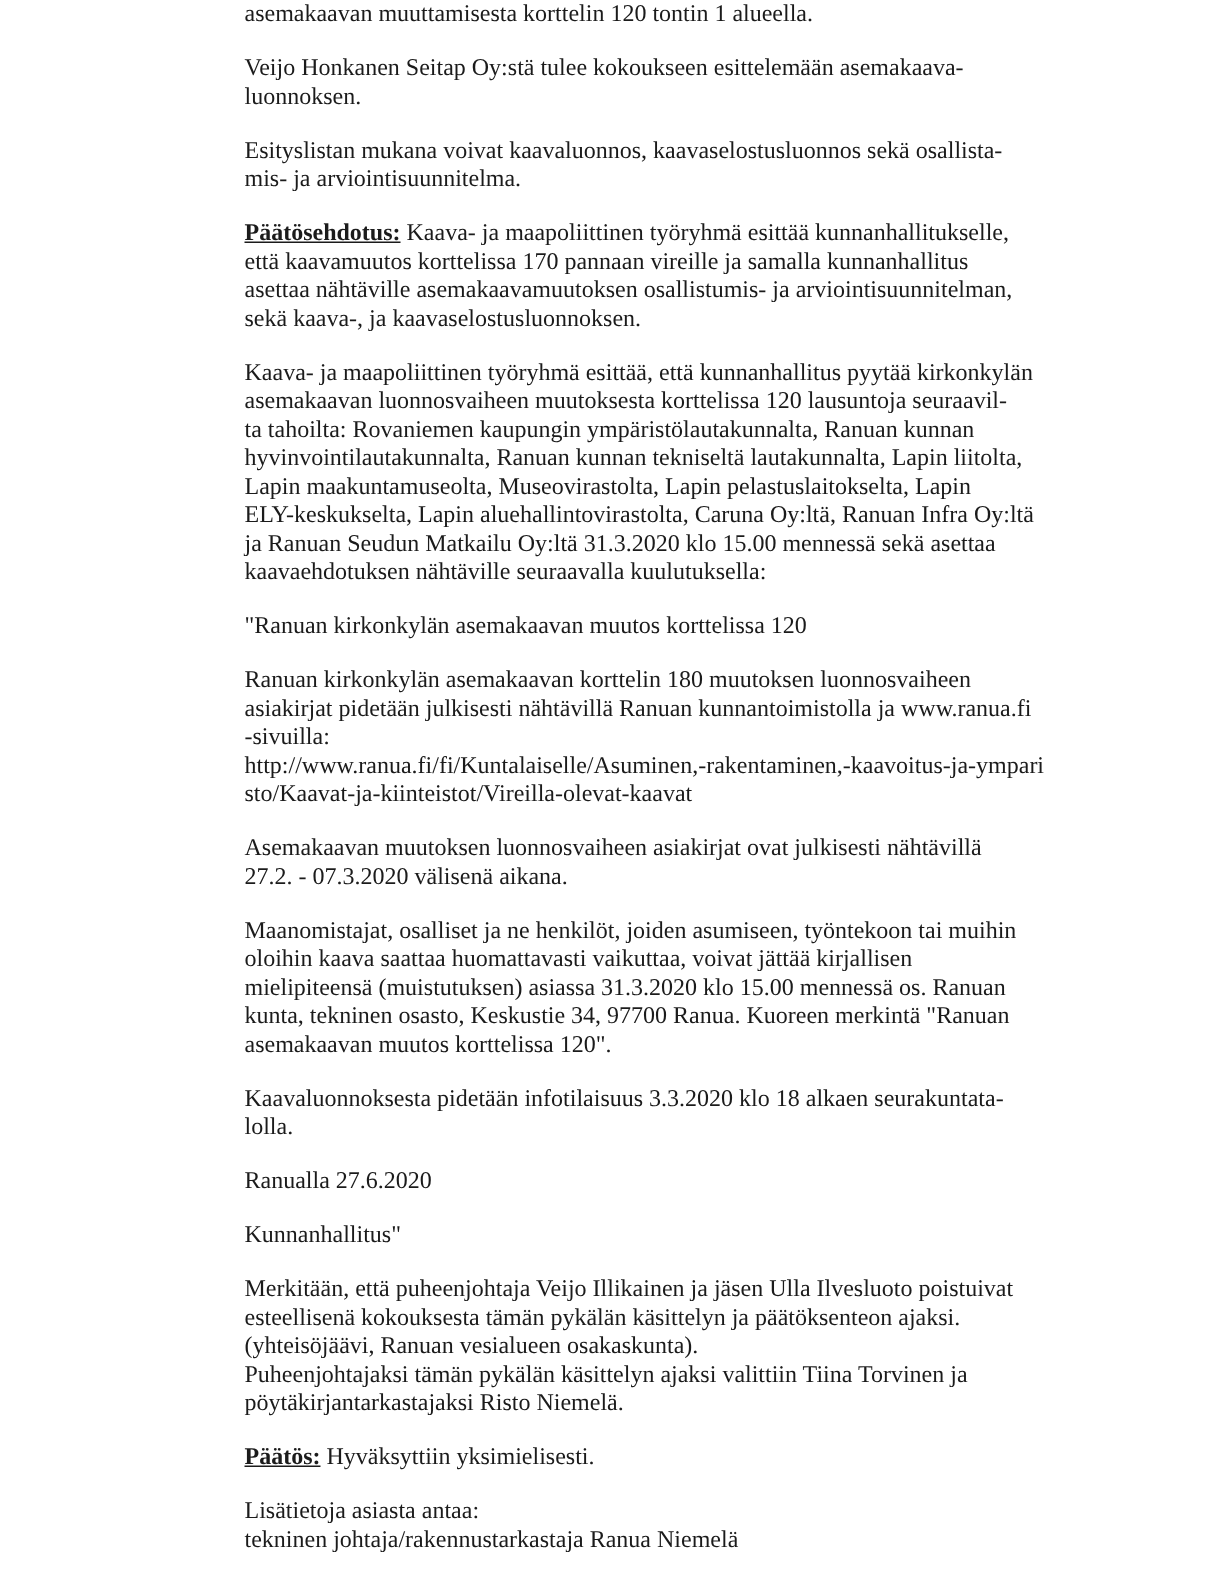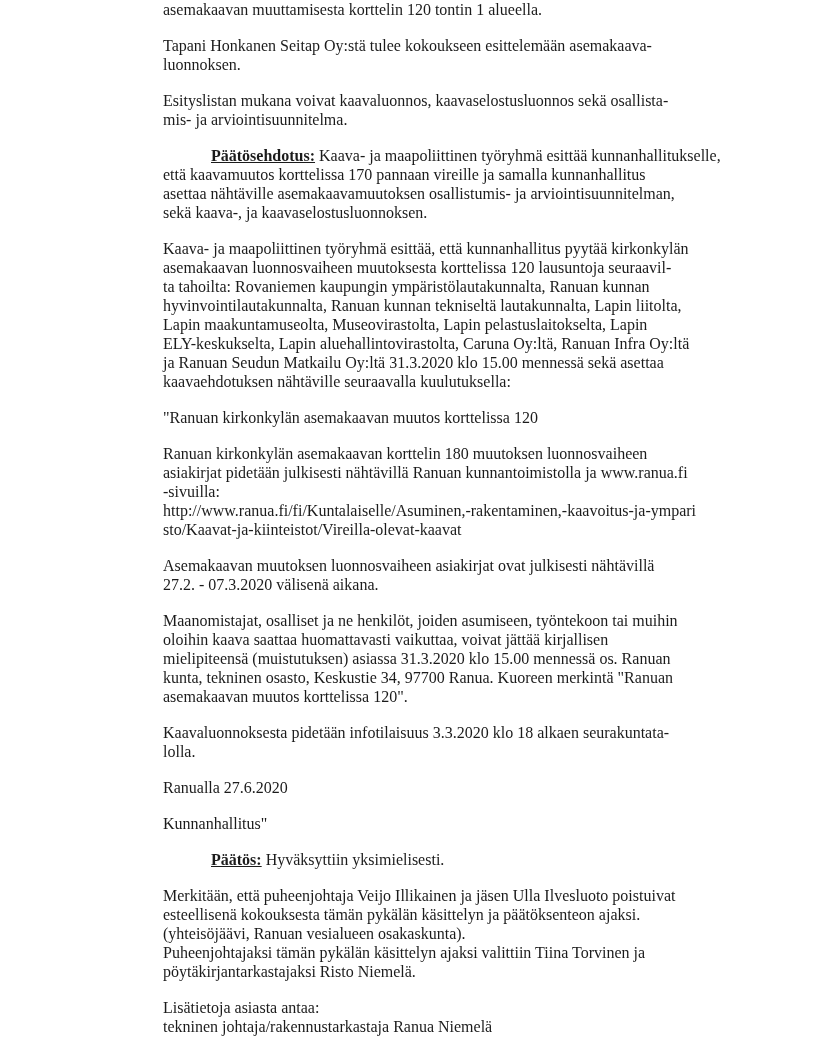--- a/index.html
+++ b/index.html
@@ -27,32 +27,31 @@
   .content p {
     margin: 0 0 17px 0;
     white-space: pre-line;
   }
   .content p.gap-before {
     margin-top: 16px;
   }
   .lead-label {
     font-weight: bold;
     text-decoration: underline;
-    margin-left: 48px;
   }
 </style>
 </head>
 <body>
 
 <div class="page">
   <div class="content">
 
     <p>asemakaavan muuttamisesta korttelin 120 tontin 1 alueella.</p>
 
-    <p>Tapani Honkanen Seitap Oy:stä tulee kokoukseen esittelemään asemakaava-
+    <p>Veijo Honkanen Seitap Oy:stä tulee kokoukseen esittelemään asemakaava-
 luonnoksen.</p>
 
     <p>Esityslistan mukana voivat kaavaluonnos, kaavaselostusluonnos sekä osallista-
 mis- ja arviointisuunnitelma.</p>
 
     <p><span class="lead-label">Päätösehdotus:</span><span> Kaava- ja maapoliittinen työryhmä esittää kunnanhallitukselle,
 että kaavamuutos korttelissa 170 pannaan vireille ja samalla kunnanhallitus
 asettaa nähtäville asemakaavamuutoksen osallistumis- ja arviointisuunnitelman,
 sekä kaava-, ja kaavaselostusluonnoksen.</span></p>
 
@@ -82,25 +81,25 @@
 kunta, tekninen osasto, Keskustie 34, 97700 Ranua. Kuoreen merkintä "Ranuan
 asemakaavan muutos korttelissa 120".</p>
 
     <p>Kaavaluonnoksesta pidetään infotilaisuus 3.3.2020 klo 18 alkaen seurakuntata-
 lolla.</p>
 
     <p>Ranualla 27.6.2020</p>
 
     <p>Kunnanhallitus"</p>
 
-    <p><span class="lead-label">Päätös:</span><span> Hyväksyttiin yksimielisesti.</span></p>
-
     <p>Merkitään, että puheenjohtaja Veijo Illikainen ja jäsen Ulla Ilvesluoto poistuivat
 esteellisenä kokouksesta tämän pykälän käsittelyn ja päätöksenteon ajaksi.
 (yhteisöjäävi, Ranuan vesialueen osakaskunta).
 Puheenjohtajaksi tämän pykälän käsittelyn ajaksi valittiin Tiina Torvinen ja
 pöytäkirjantarkastajaksi Risto Niemelä.</p>
+
+    <p><span class="lead-label">Päätös:</span><span> Hyväksyttiin yksimielisesti.</span></p>
 
     <p class="gap-before">Lisätietoja asiasta antaa:
 tekninen johtaja/rakennustarkastaja Ranua Niemelä</p>
 
   </div>
 </div>
 
 </body></html>

